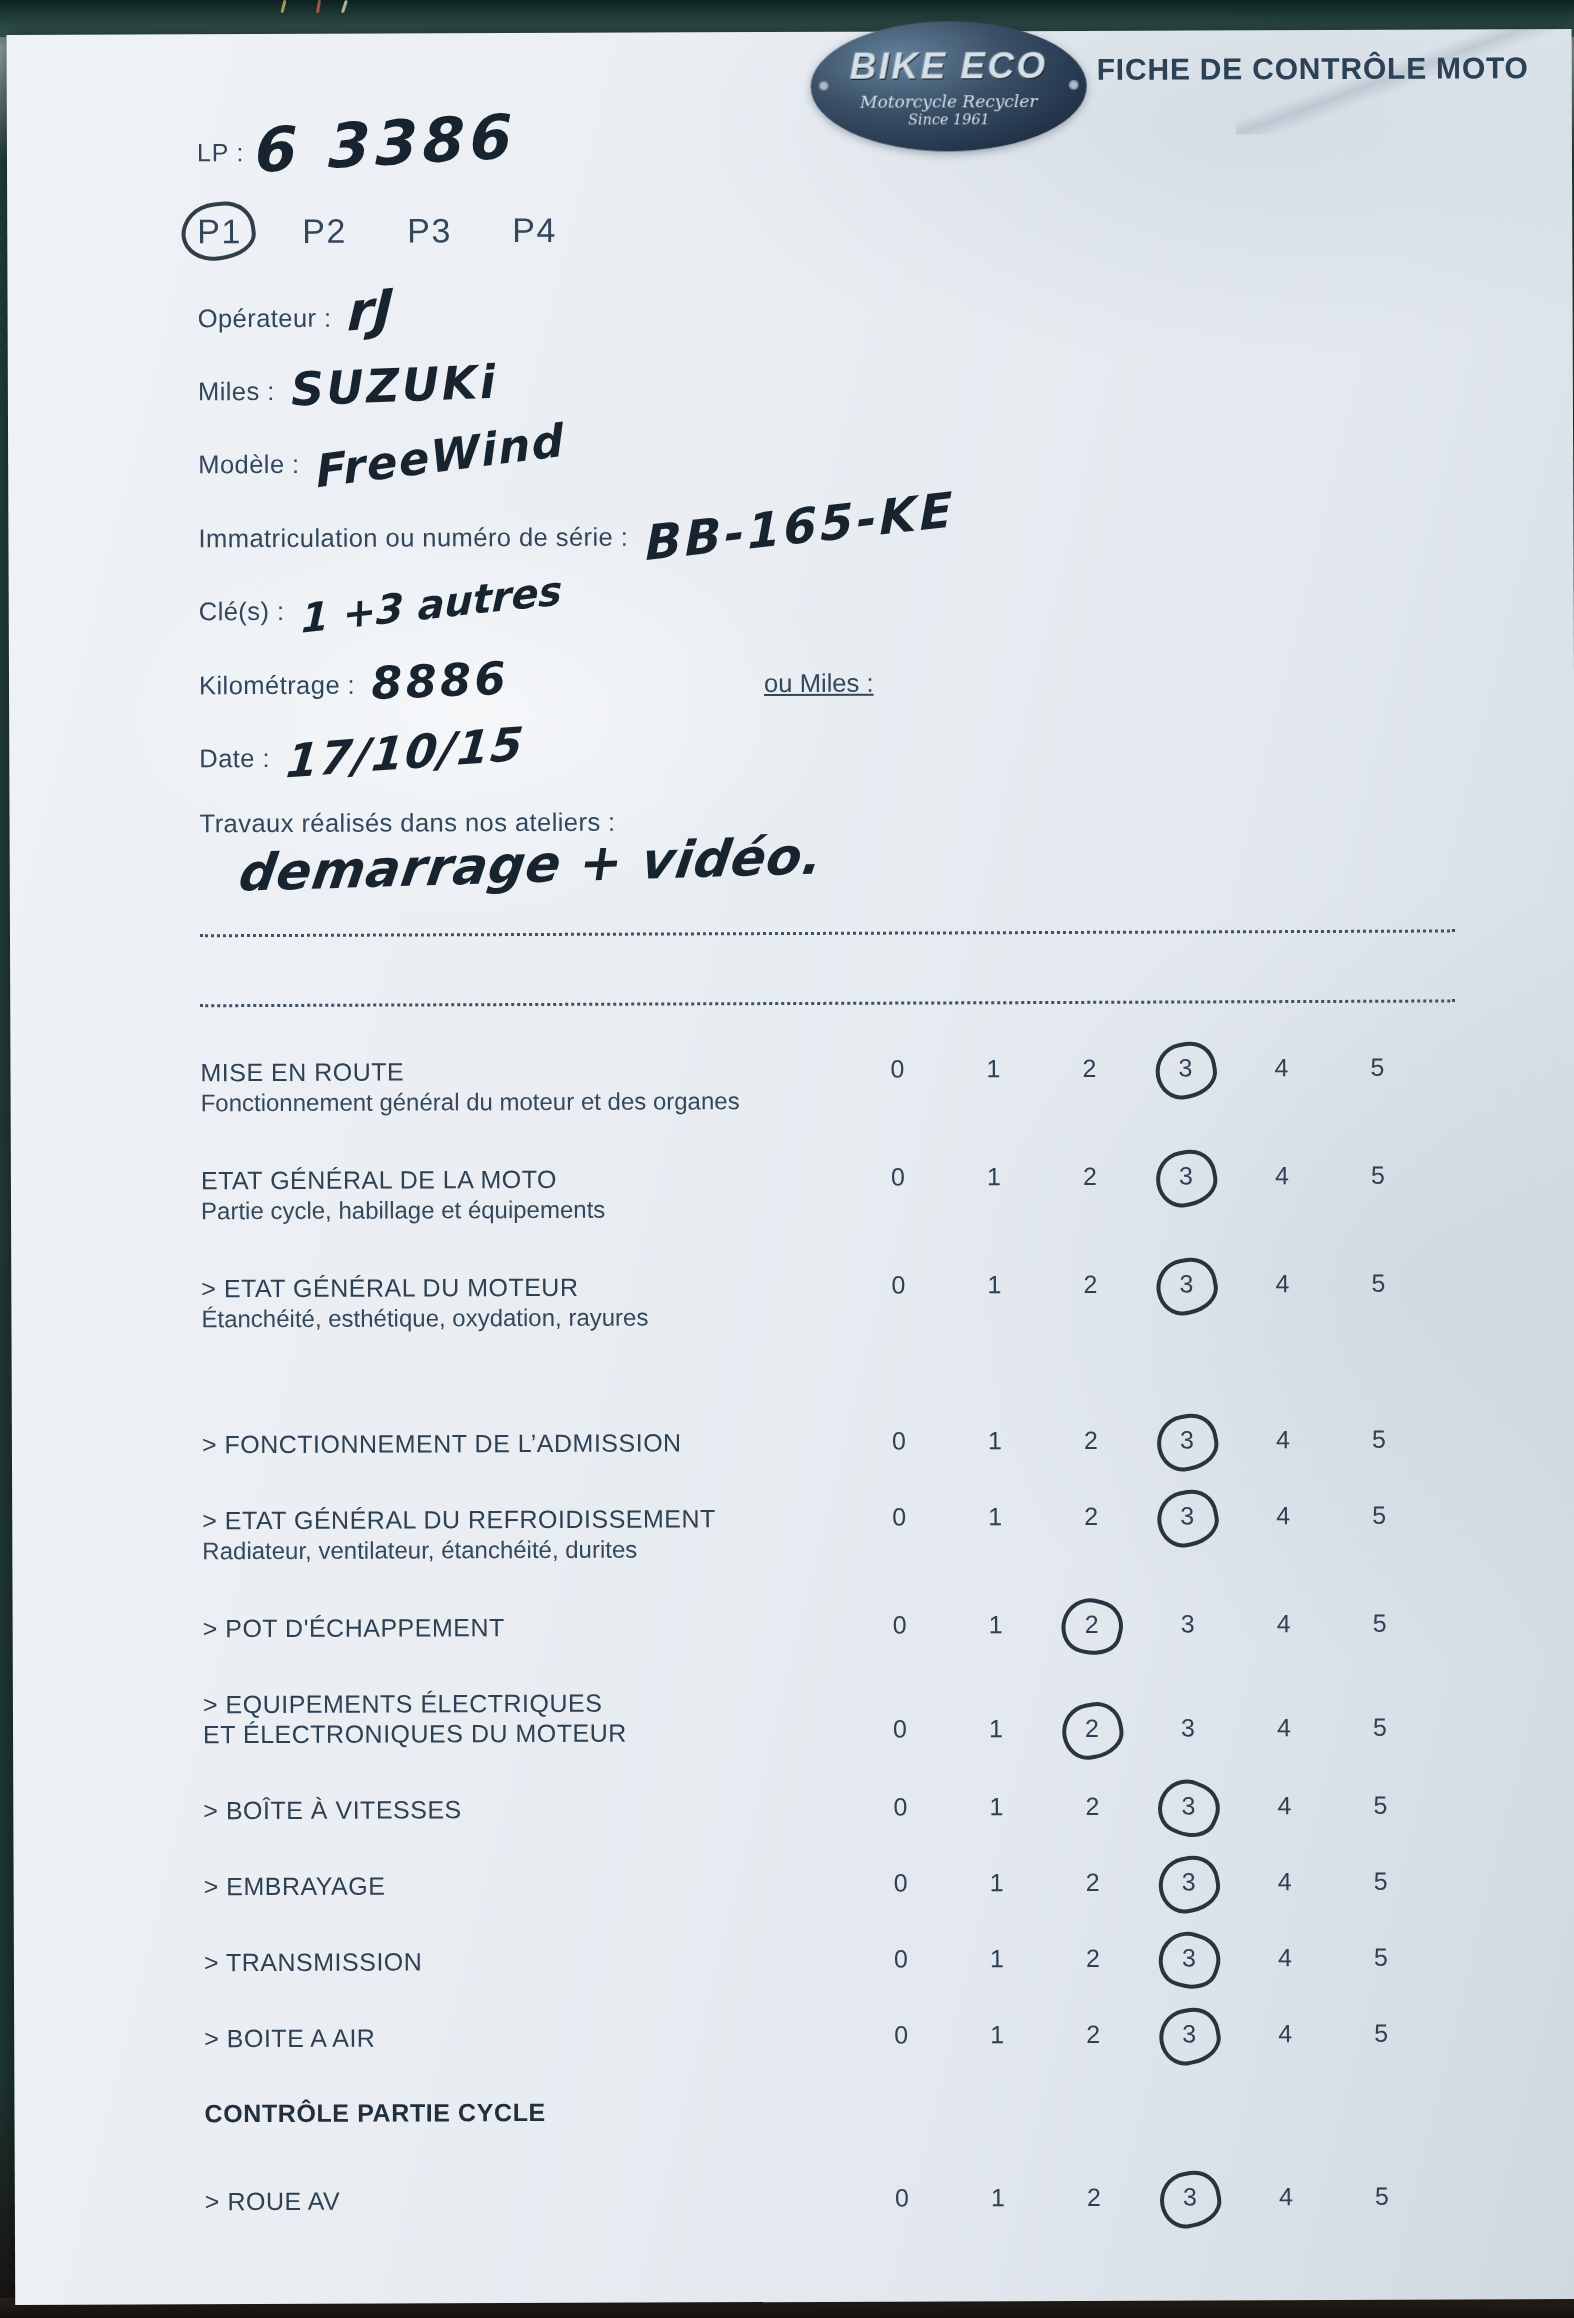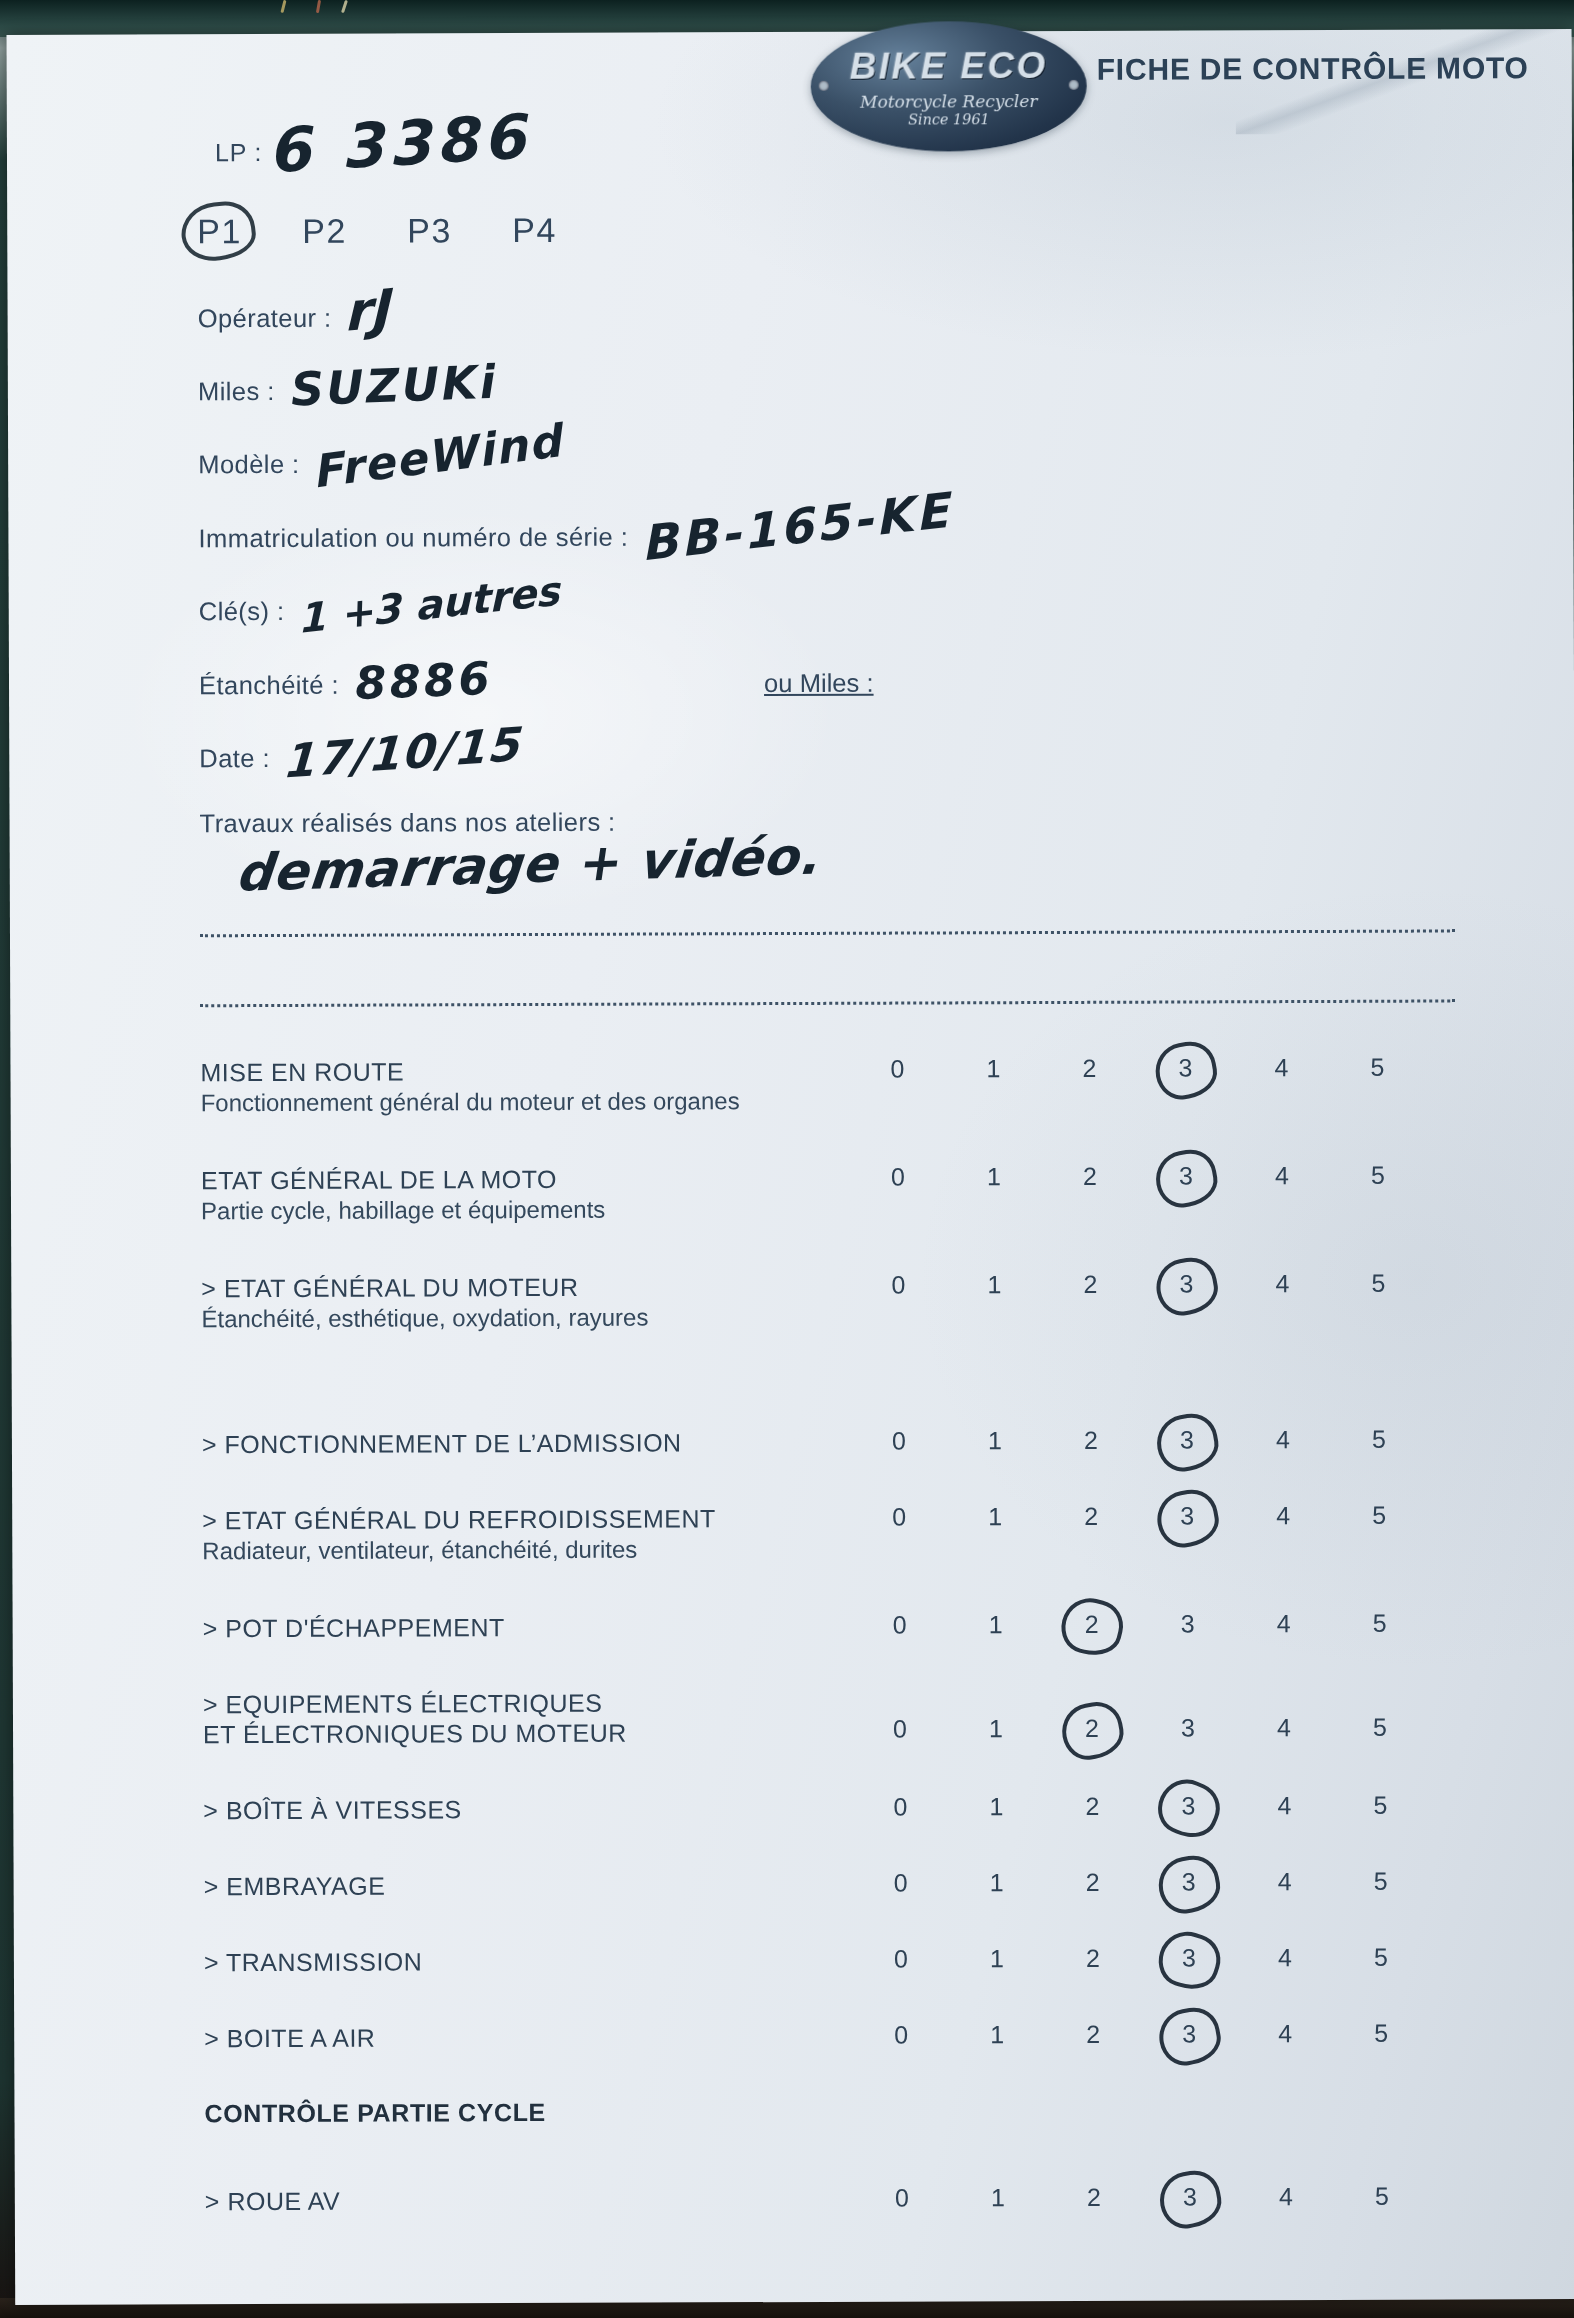--- a/index.html
+++ b/index.html
@@ -28,21 +28,21 @@
       radial-gradient(560px 320px at 30% 30%, rgba(255,255,255,0.5), transparent 65%),
       linear-gradient(104deg,#eff3f6 0%,#eaeef3 38%,#e2e8ee 68%,#d7dee6 88%,#cfd7df 100%);
     box-shadow:0 0 14.4px rgba(0,0,0,0.45);
   }
   .crease{position:absolute;top:0;right:0;width:336px;height:104px;
     background:linear-gradient(160deg,transparent 40%,rgba(90,110,130,0.20) 46%,transparent 53%);}
   .content{position:relative;padding:74px 120px 0 190px;color:#32465c;}
 
   
   .lp-row{display:flex;align-items:flex-start;height:94px;}
-  .lp-label{font-size:25px;letter-spacing:0.8px;padding-top:30px;margin-left:18px;}
+  .lp-label{font-size:25px;letter-spacing:0.8px;padding-top:30px;}
   .hand{font-family:"DejaVu Sans",sans-serif;font-style:italic;font-weight:bold;color:#17242f;}
   .lp-value{font-size:61px;margin-left:11.2px;transform:rotate(-3deg) skewX(-4deg);letter-spacing:4.8px;}
   .pages{display:flex;margin-top:9.6px;margin-bottom:42px;}
   .page-item{width:105px;font-size:34px;letter-spacing:1.6px;position:relative;}
   .page-item.selected .p-circ{position:absolute;left:-16px;top:-9.6px;width:66px;height:50px;
     border:4px solid rgba(23,36,47,0.88);border-radius:54% 46% 58% 50%/60% 55% 45% 52%;
     transform:rotate(-6deg);}
   .logo{position:absolute;left:804px;top:-9.6px;width:276px;height:130px;border-radius:50%;
     background:radial-gradient(ellipse at 32% 28%,#64809a 0%,#3a5067 40%,#22344a 75%,#17263a 100%);
     color:#d5dfe8;text-align:center;filter:blur(0.6px);box-shadow:0 2.4px 8px rgba(30,45,60,0.35);}
@@ -142,21 +142,21 @@
     </div>
     <div class="field">
       <span class="f-label">Immatriculation ou numéro de série :</span>
       <span class="hand f-value v-plate">BB-165-KE</span>
     </div>
     <div class="field">
       <span class="f-label">Clé(s) :</span>
       <span class="hand f-value v-keys">1 +3 autres</span>
     </div>
     <div class="field">
-      <span class="f-label">Étanchéité :</span>
+      <span class="f-label">Kilométrage :</span>
       <span class="hand f-value v-km">8886</span>
       <span class="miles">ou Miles :</span>
     </div>
     <div class="field">
       <span class="f-label">Date :</span>
       <span class="hand f-value v-date">17/10/15</span>
     </div>
     <div class="field works">
       <span class="f-label">Travaux réalisés dans nos ateliers :</span>
     </div>

